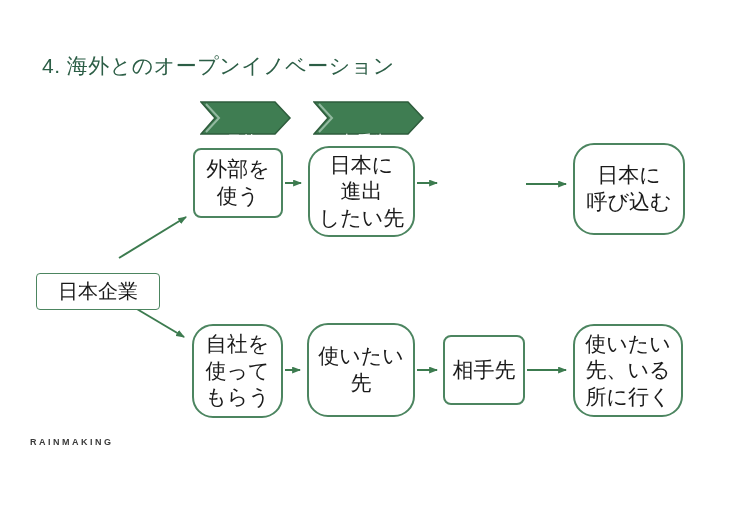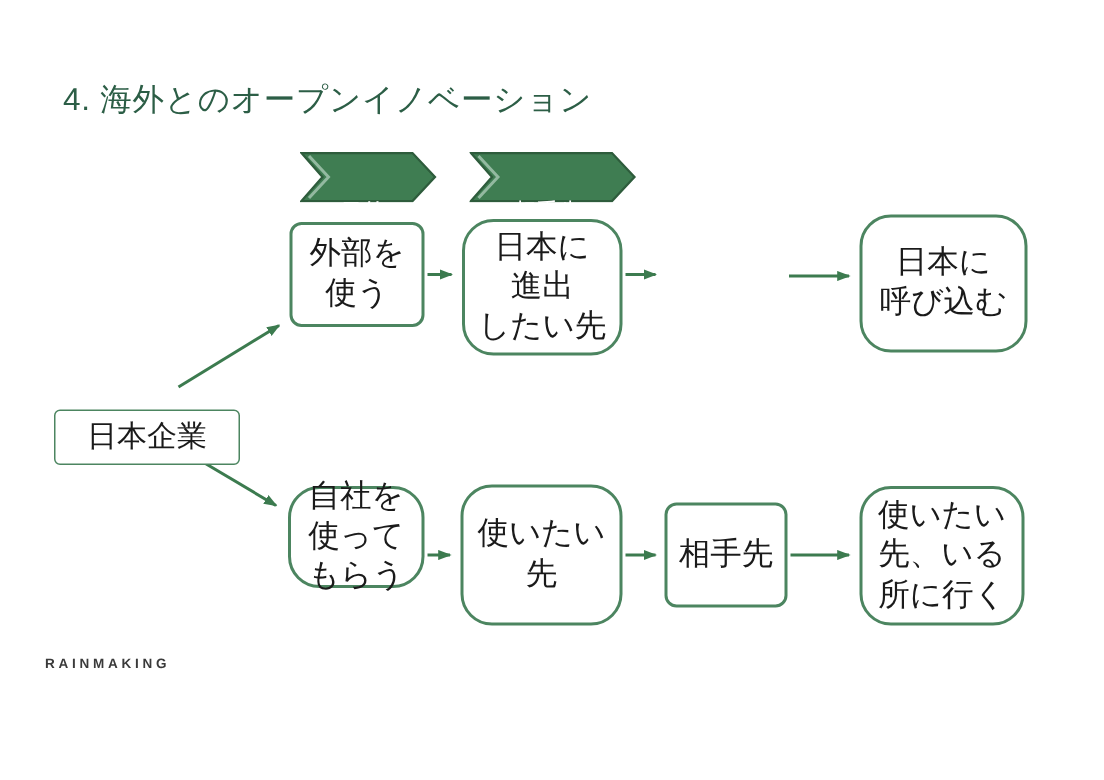--- a/index.html
+++ b/index.html
@@ -78,21 +78,21 @@
   <div class="node root" style="left:36px; top:258px; width:124px; height:37px;margin-top:15px;">日本企業</div>
 
   <div class="node r8" style="left:193px; top:148px; width:90px;  height:70px;">外部を
 使う</div>
   <div class="node r10" style="left:308px; top:146px; width:107px; height:91px;">日本に
 進出
 したい先</div>
   <div class="node r10" style="left:573px; top:143px; width:112px; height:92px;">日本に
 呼び込む</div>
 
-  <div class="node r10" style="left:192px; top:324px; width:91px;  height:68px;">自社を
+  <div class="node r10" style="left:192px; top:324px; width:91px;  height:94px;">自社を
 使って
 もらう</div>
   <div class="node r10" style="left:307px; top:323px; width:108px; height:94px;">使いたい
 先</div>
   <div class="node r8" style="left:443px; top:335px; width:82px;  height:70px;">相手先</div>
   <div class="node r10" style="left:573px; top:324px; width:110px; height:93px;">使いたい
 先、いる
 所に行く</div>
 
   <div class="logo">RAINMAKING</div>

